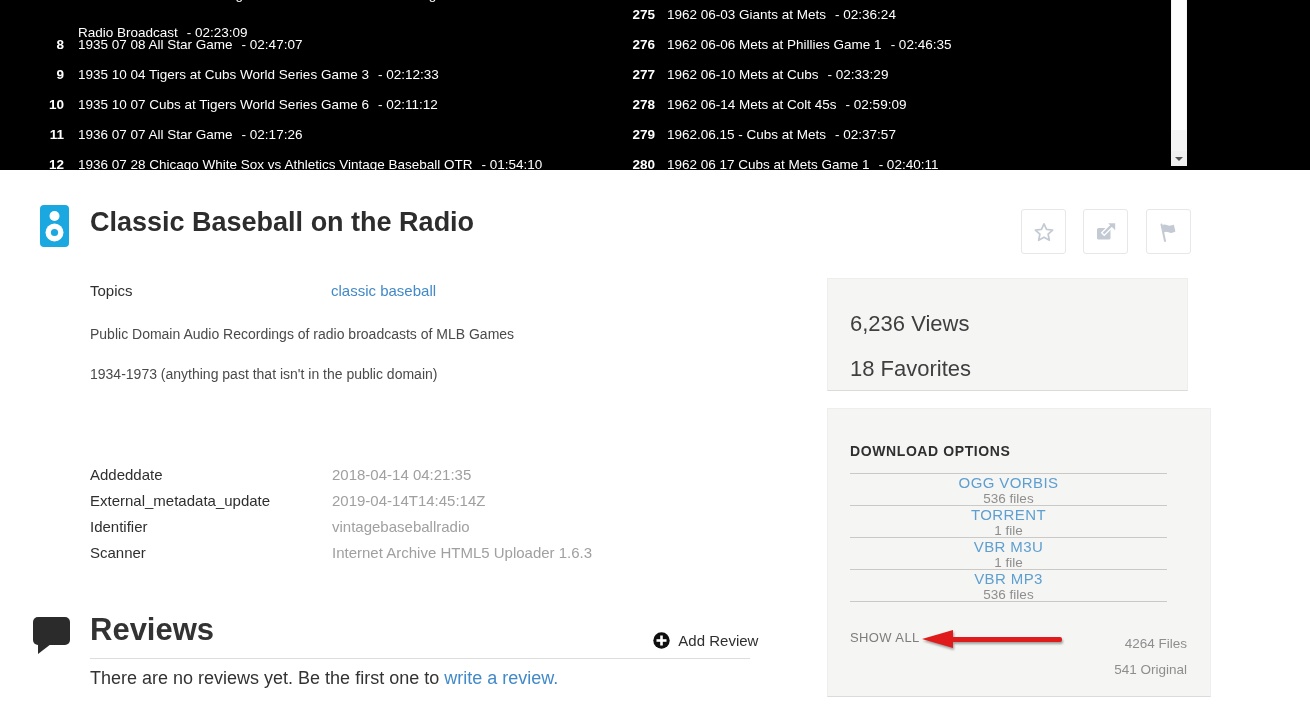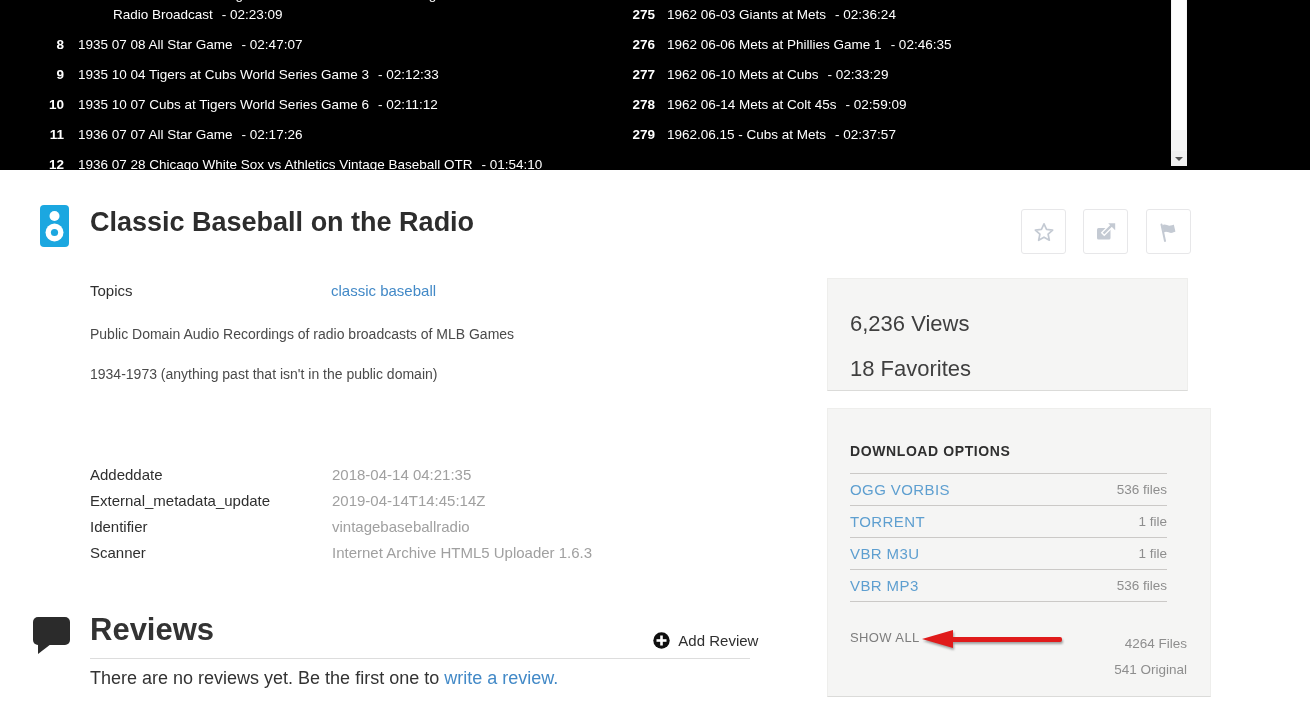--- a/index.html
+++ b/index.html
@@ -14,21 +14,21 @@
   .player { position:absolute; left:0; top:0; width:1310px; height:170px; background:#000; overflow:hidden; }
   .pcol { position:absolute; top:0; height:170px; }
   .col-left  { left:0;   width:585px; }
   .col-right { left:588px; width:580px; }
   .trow { position:absolute; left:0; white-space:nowrap; font-size:13.5px; color:#fff; line-height:16px; cursor:pointer; }
   .trow .num { display:inline-block; font-weight:bold; text-align:right; vertical-align:top; }
   .col-left  .trow .num { width:64px; margin-right:14px; }
   .col-right .trow .num { width:67px; margin-right:12px; }
   .trow .dur { margin-left:9px; }
   .col-left .trow:nth-of-type(1){ top:-13px; }
-  .col-left .trow:nth-of-type(2){ top:7px;margin-left:35px; }
+  .col-left .trow:nth-of-type(2){ top:25px; }
   .col-left .trow:nth-of-type(3){ top:37px; }
   .col-left .trow:nth-of-type(4){ top:67px; }
   .col-left .trow:nth-of-type(5){ top:97px; }
   .col-left .trow:nth-of-type(6){ top:127px; }
   .col-left .trow:nth-of-type(7){ top:157px; }
   .col-right .trow:nth-of-type(1){ top:7px; }
   .col-right .trow:nth-of-type(2){ top:37px; }
   .col-right .trow:nth-of-type(3){ top:67px; }
   .col-right .trow:nth-of-type(4){ top:97px; }
   .col-right .trow:nth-of-type(5){ top:127px; }
@@ -76,21 +76,21 @@
 
   
   .panel { position:absolute; background:#f5f5f4; border:1px solid #eeeeec; border-bottom:1px solid #dbdbd9; }
   .stats-box { left:827px; top:278px; width:361px; height:113px; padding:32px 0 0 22px; }
   .stats-views { font-size:22px; color:#3f3f3f; margin-bottom:19px; }
   .stats-favs  { font-size:22px; color:#3f3f3f; }
 
   .dl-box { left:827px; top:408px; width:384px; height:289px; }
   .dl-header { position:absolute; left:22px; top:34px; font-size:14px; font-weight:bold; color:#2f2f2f; letter-spacing:0.6px; }
   .dl-rows { position:absolute; left:22px; top:64px; width:317px; border-top:1px solid #cbc9c7; }
-  .dl-row { display:flex; justify-content:space-between; align-items:center; height:32px; border-bottom:1px solid #cbc9c7; }
+  .dl-row { display:flex; justify-content:space-between; align-items:center; height:32px; border-bottom:1px solid #cbc9c7;flex-direction:column; }
   .dl-link { font-size:15px; color:#5e9fd0; letter-spacing:0.4px; text-decoration:none; cursor:pointer; }
   .dl-count { font-size:13.5px; color:#8e8e8e; }
   .show-all-link { position:absolute; left:22px; top:221px; font-size:13px; color:#7d7d7d; letter-spacing:0.4px; cursor:pointer; }
   .files-total    { position:absolute; right:23px; top:227px; font-size:13.5px; color:#8e8e8e; }
   .files-original { position:absolute; right:23px; top:253px; font-size:13.5px; color:#8e8e8e; }
 
   
   .red-arrow { position:absolute; left:922px; top:630px; width:142px; height:20px;
                filter:drop-shadow(1px 2px 1px rgba(90,90,90,0.55)); }
   .red-arrow .head { position:absolute; left:0; top:0;
@@ -136,20 +136,23 @@
           <span class="num">276</span><span class="ttl">1962 06-06 Mets at Phillies Game 1</span><span class="dur">- 02:46:35</span>
         </div>
         <div class="trow">
           <span class="num">277</span><span class="ttl">1962 06-10 Mets at Cubs</span><span class="dur">- 02:33:29</span>
         </div>
         <div class="trow">
           <span class="num">278</span><span class="ttl">1962 06-14 Mets at Colt 45s</span><span class="dur">- 02:59:09</span>
         </div>
         <div class="trow">
           <span class="num">279</span><span class="ttl">1962.06.15 - Cubs at Mets</span><span class="dur">- 02:37:57</span>
+        </div>
+        <div class="trow">
+          <span class="num">280</span><span class="ttl">1962 06 17 Cubs at Mets Game 1</span><span class="dur">- 02:40:11</span>
         </div>
       </div>
     <div class="scrollbar">
       <div class="scroll-thumb"></div>
       <div class="scroll-arrow"></div>
     </div>
   </div>
 
   <div class="audio-icon">
     <svg width="29" height="42" viewBox="0 0 29 42">

